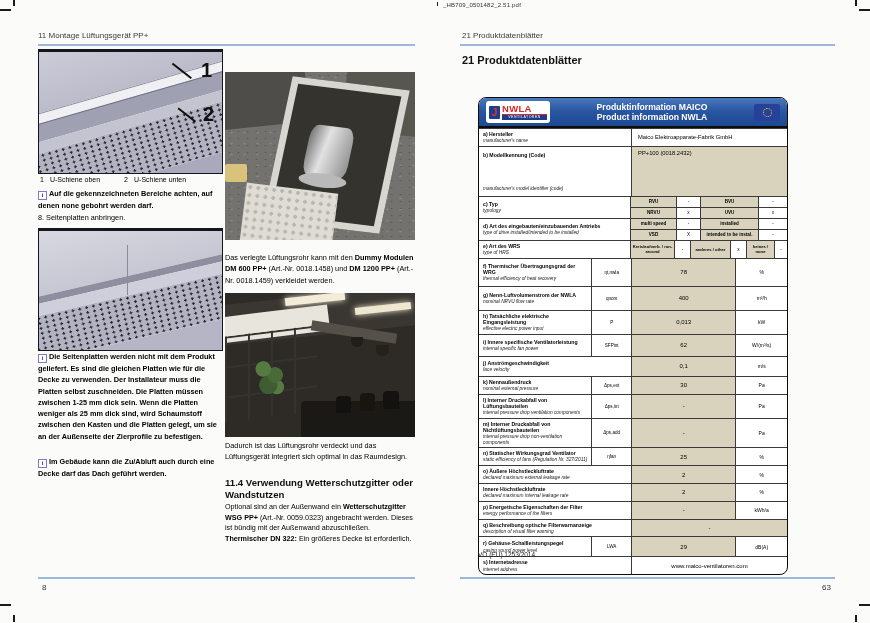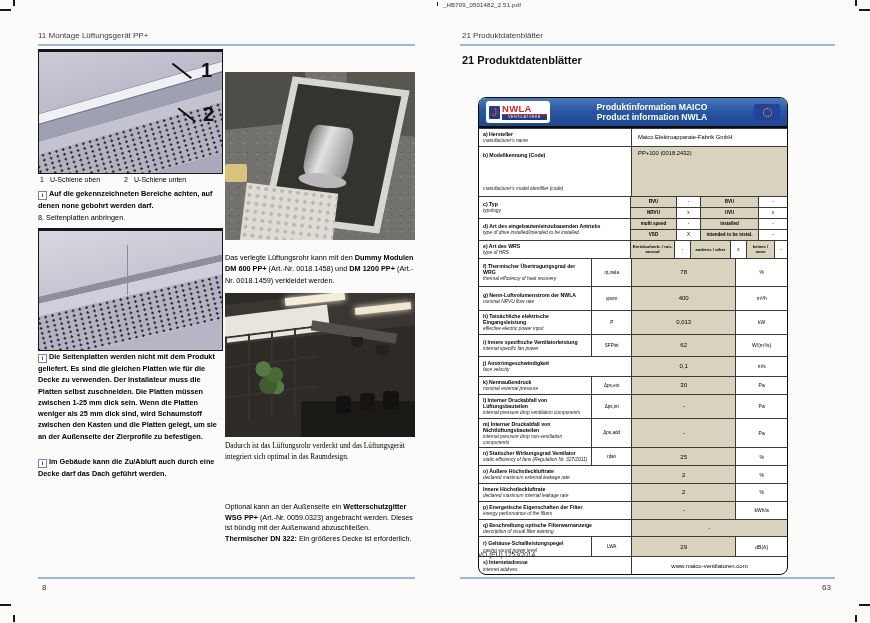--- a/index.html
+++ b/index.html
@@ -154,25 +154,26 @@
     <div style="position:absolute;left:86px;top:34px;width:86px;height:10px;background:#55504a;transform:rotate(9deg);"></div>
     <div style="position:absolute;left:28px;top:64px;width:34px;height:40px;background:radial-gradient(circle at 30% 30%,#557a42 20%,transparent 22%),radial-gradient(circle at 65% 45%,#476a37 24%,transparent 26%),radial-gradient(circle at 45% 70%,#3f5c33 26%,transparent 28%),radial-gradient(circle at 70% 75%,#557a42 18%,transparent 20%);"></div>
     <div style="position:absolute;right:-6px;bottom:-4px;width:120px;height:40px;background:#1b1916;border-radius:4px;"></div>
     <div style="position:absolute;right:16px;bottom:28px;width:16px;height:18px;background:#141210;border-radius:4px 4px 0 0;"></div>
     <div style="position:absolute;right:40px;bottom:26px;width:15px;height:18px;background:#18150f;border-radius:4px 4px 0 0;"></div>
     <div style="position:absolute;right:64px;bottom:24px;width:15px;height:17px;background:#141210;border-radius:4px 4px 0 0;"></div>
     <div style="position:absolute;right:52px;top:44px;width:12px;height:10px;background:#211d18;border-radius:0 0 6px 6px;"></div>
     <div style="position:absolute;right:26px;top:52px;width:13px;height:11px;background:#26211b;border-radius:0 0 6px 6px;"></div>
   </div>
 
-  <div class="body-txt" style="position:absolute;left:187px;top:412px;width:190px;font-family:Liberation Serif, serif;">Dadurch ist das Lüftungsrohr verdeckt und das Lüftungsgerät integriert sich optimal in das Raumdesign.</div>
-
+  <div class="body-txt" style="position:absolute;left:187px;top:412px;width:190px;">Dadurch ist das Lüftungsrohr verdeckt und das Lüftungsgerät integriert sich optimal in das Raumdesign.</div>
+
+  <div class="h2head" style="position:absolute;left:187px;top:449px;width:190px;">11.4 Verwendung Wetterschutzgitter oder Wandstutzen</div>
 
   <div class="body-txt" style="position:absolute;left:187px;top:474px;width:190px;font-size:7.2px;line-height:10.6px;">
-    <span>Optional kann an der Außenseite ein </span><span class="bold">Wetterschutzgitter WSG PP+</span><span> (Art.-Nr. 0059.0323) angebracht werden. Dieses ist bündig mit der Außenwand abzuschließen.</span><br>
+    <span>Optional sind an der Außenwand ein </span><span class="bold">Wetterschutzgitter WSG PP+</span><span> (Art.-Nr. 0059.0323) angebracht werden. Dieses ist bündig mit der Außenwand abzuschließen.</span><br>
     <span class="bold">Thermischer DN 322:</span><span> Ein größeres Decke ist erforderlich.</span>
   </div>
 
   <div class="rule" style="left:0;top:549px;width:377px;"></div>
   <div class="pagenum" style="left:4px;top:555px;">8</div>
 </div>
 
 <div class="abs" style="left:460px;top:28px;width:375px;height:565px;">
   <div class="runhead" style="left:2px;top:3px;">21 Produktdatenblätter</div>
   <div class="rule" style="left:0;top:16px;width:375px;"></div>

